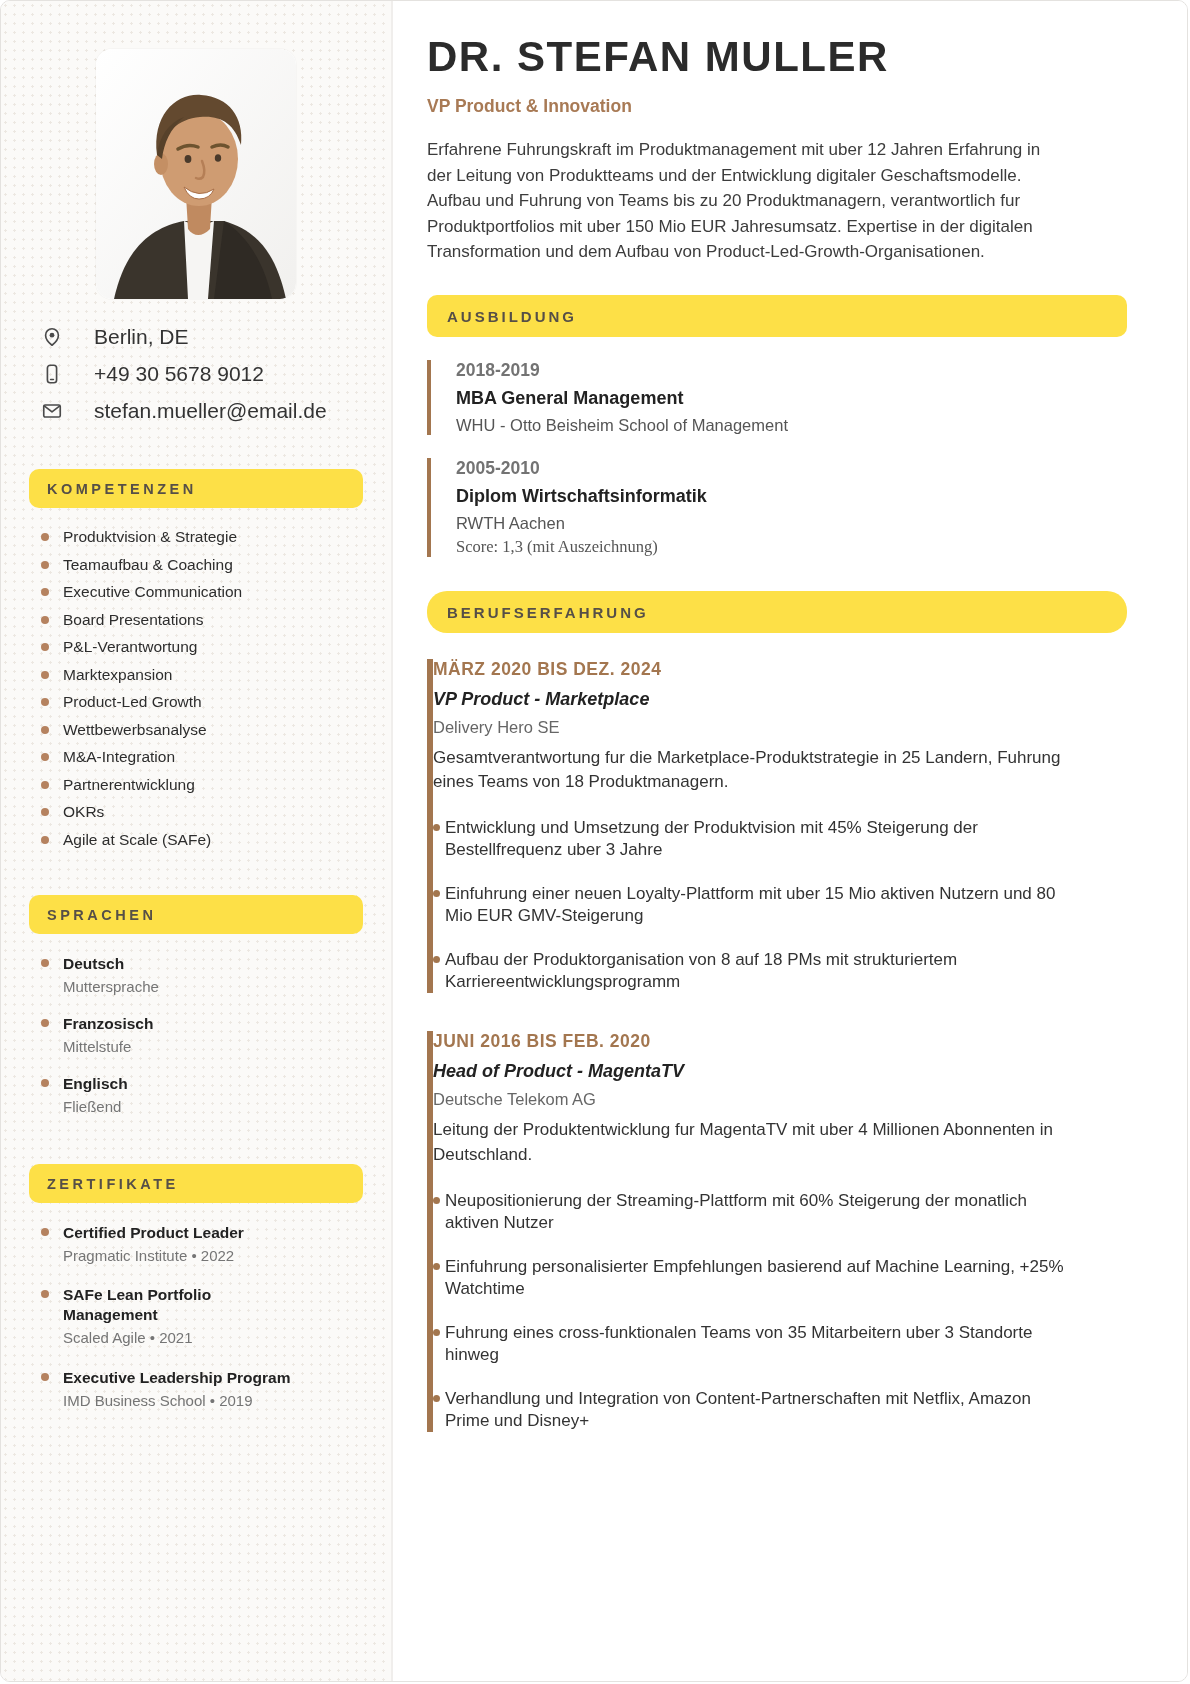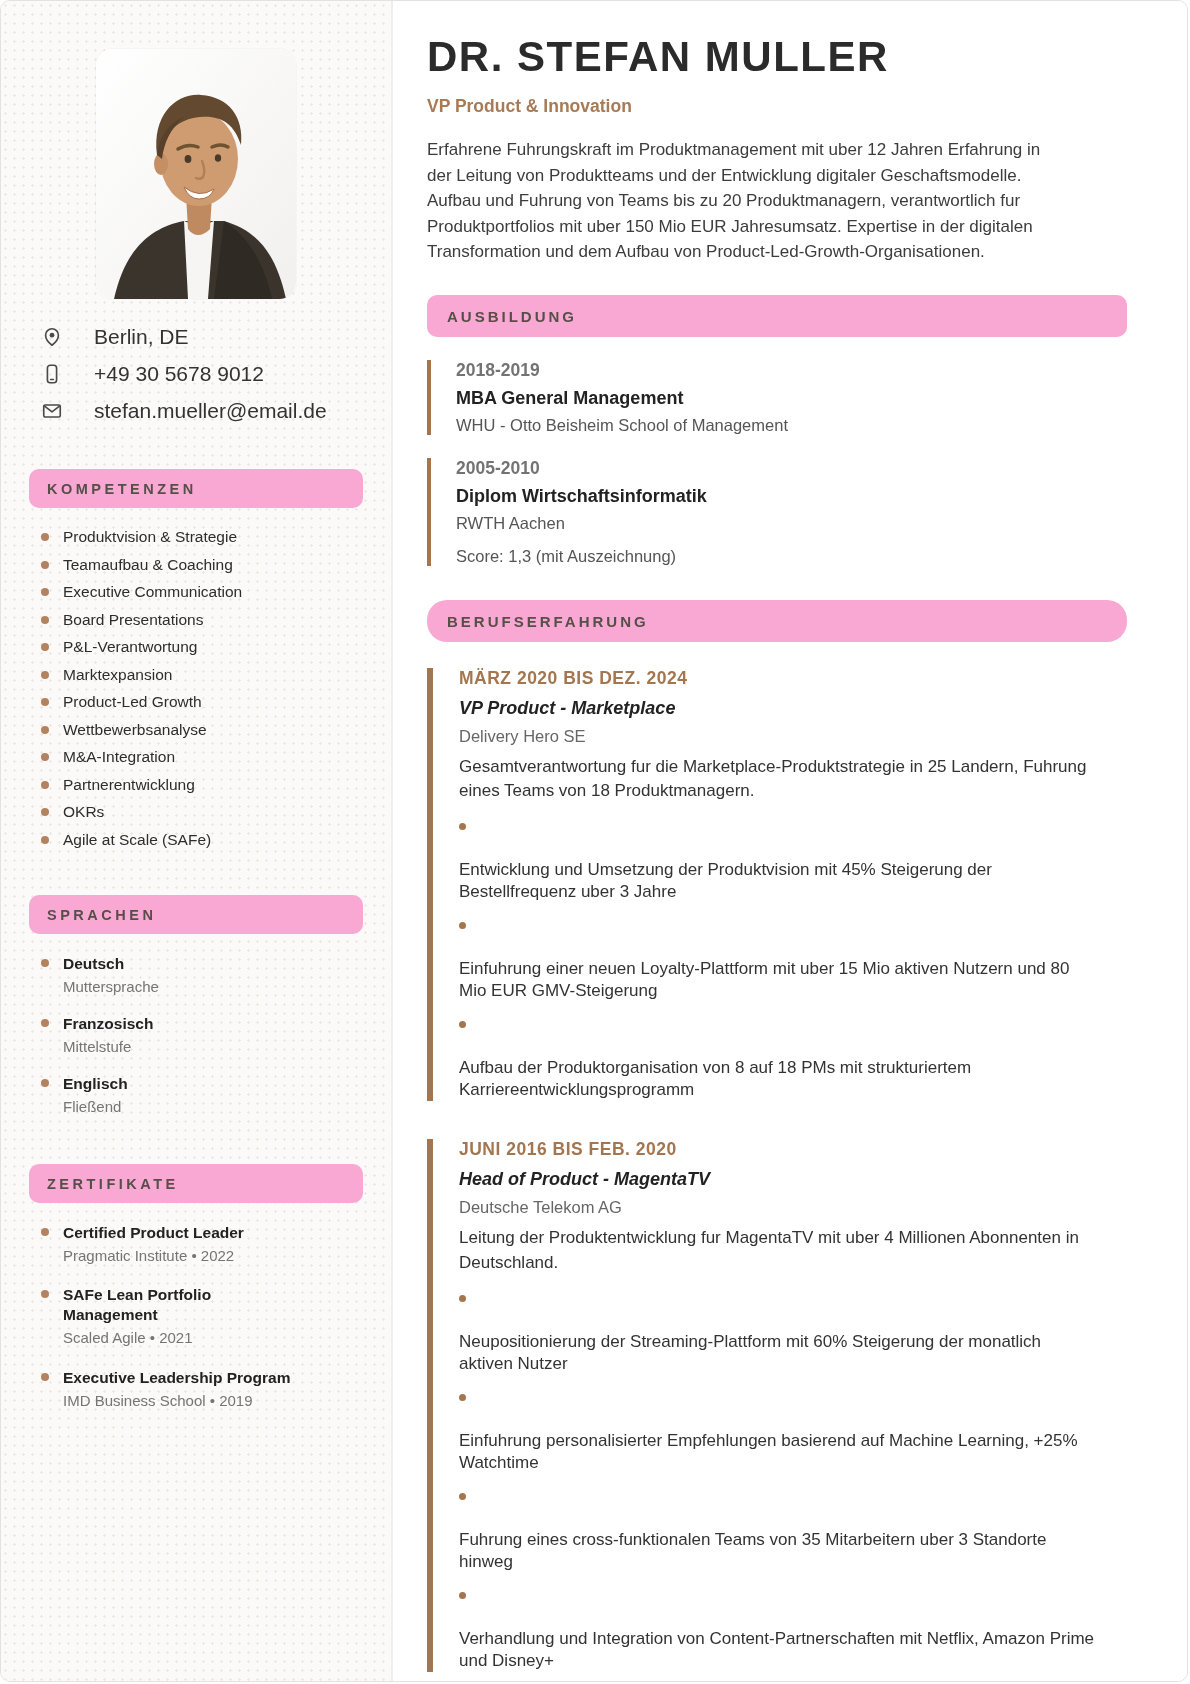--- a/index.html
+++ b/index.html
@@ -47,21 +47,21 @@
     background: #ffffff;
     overflow: hidden;
     position: relative; z-index: 1;
     box-shadow: 0 0 0 1px rgba(0,0,0,0.02);
   }
   .contact { margin-top: 26px; padding-left: 12px; position: relative; z-index: 1; }
   .contact-row { display: flex; align-items: center; gap: 31px; margin-bottom: 13px; font-size: 21px; color: #333; }
   .contact-row svg { flex: 0 0 22px; }
 
   .chip {
-    background: #f9a8d4;
+    background: #fde047;
     border-radius: 10px;
     padding: 12px 18px 11px 18px;
     font-weight: bold;
     font-size: 14.5px;
     letter-spacing: 3.5px;
     color: #564f47;
     position: relative; z-index: 1;
   }
   .sidebar .chip { margin: 46px 0 20px 0; }
 
@@ -94,30 +94,30 @@
   .summary { margin-top: 20px; font-size: 17px; line-height: 1.5; color: #3c3c3c; max-width: 618px; }
 
   .main .chip { font-size: 15px; letter-spacing: 3px; padding: 13px 20px 12px 20px; }
   .chip-education { margin-top: 30px; }
   .chip-experience { margin-top: 34px; border-radius: 20px; }
 
   .edu-item { border-left: 4px solid #a3764f; padding-left: 25px; margin-top: 23px; }
   .edu-period { color: #737373; font-weight: bold; font-size: 17.5px; }
   .edu-degree { font-weight: bold; font-size: 18px; color: #222; margin-top: 7px; }
   .edu-school, .edu-note { color: #555; font-size: 16.5px; margin-top: 7px; }
-  .edu-note { margin-top: 14px; }
-
-  .job { border-left: 6px solid #a3764f; padding-left: 26px; margin-top: 26px; }
+  .edu-note { margin-top: 4px; font-family: Liberation Serif, serif; }
+
+  .job { border-left: 6px solid #a3764f; margin-top: 26px; }
   .job + .job { margin-top: 38px; }
   .job-period { color: #a3764f; font-weight: 800; font-size: 17.5px; letter-spacing: 0.5px; }
   .job-role { font-weight: bold; font-size: 18px; color: #222; margin-top: 9px; font-style: italic; }
   .job-company { color: #666; font-size: 16.5px; margin-top: 8px; }
   .job-desc { font-size: 17px; color: #333; margin-top: 9px; line-height: 1.45; max-width: 640px; }
   ul.job-bullets { list-style: none; margin: 7px 0 0 0; padding: 0; }
-  ul.job-bullets li { display: flex; align-items: flex-start; gap: 29px; margin-top: 12px; font-size: 17px; color: #333; line-height: 1.3; max-width: 640px; flex-direction: column; }
+  ul.job-bullets li { display: flex; align-items: flex-start; gap: 5px; margin-top: 22px; font-size: 17px; color: #333; line-height: 1.3; max-width: 640px; }
   .bullet-dot { width: 7px; height: 7px; border-radius: 50%; background: #a3764f; margin-top: 7px; flex: 0 0 7px; }
 </style>
 </head>
 <body>
 
 <div class="page">
   <div class="deco deco-ring-topleft"></div>
   <div class="deco deco-ring-bottomright"></div>
 
   <aside class="sidebar">

